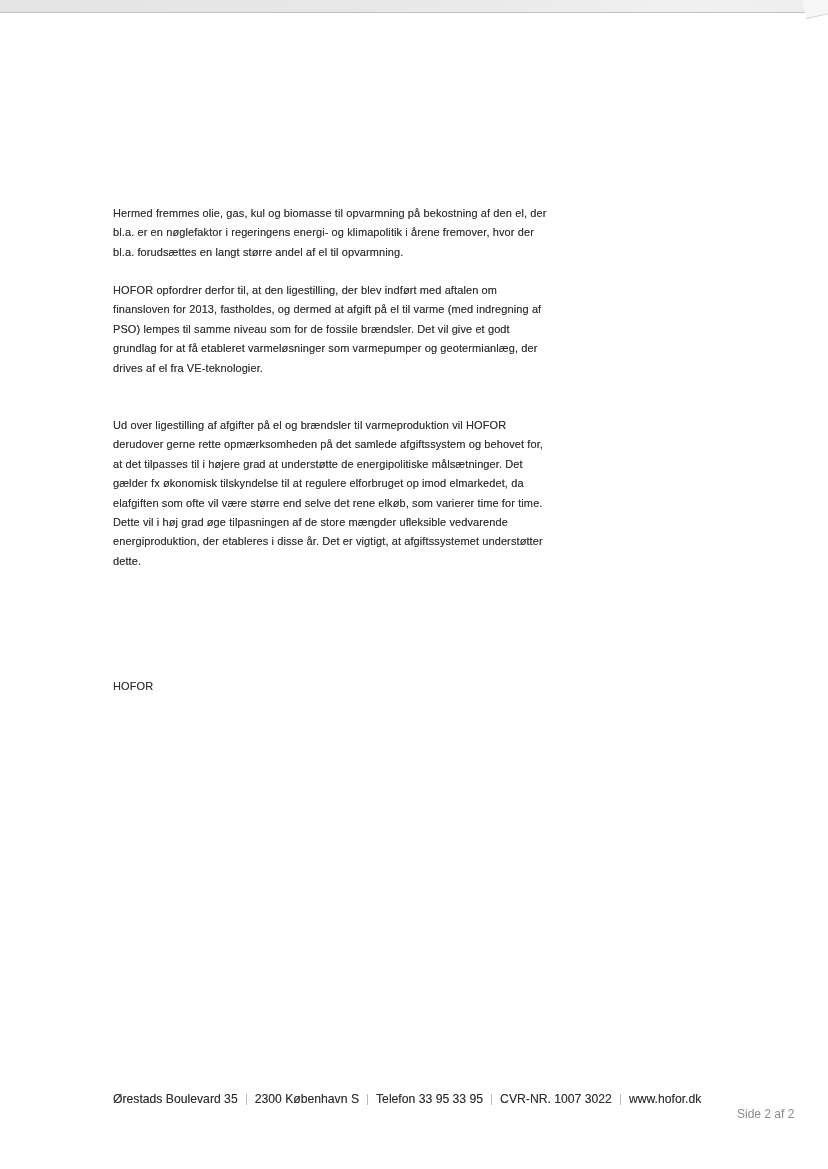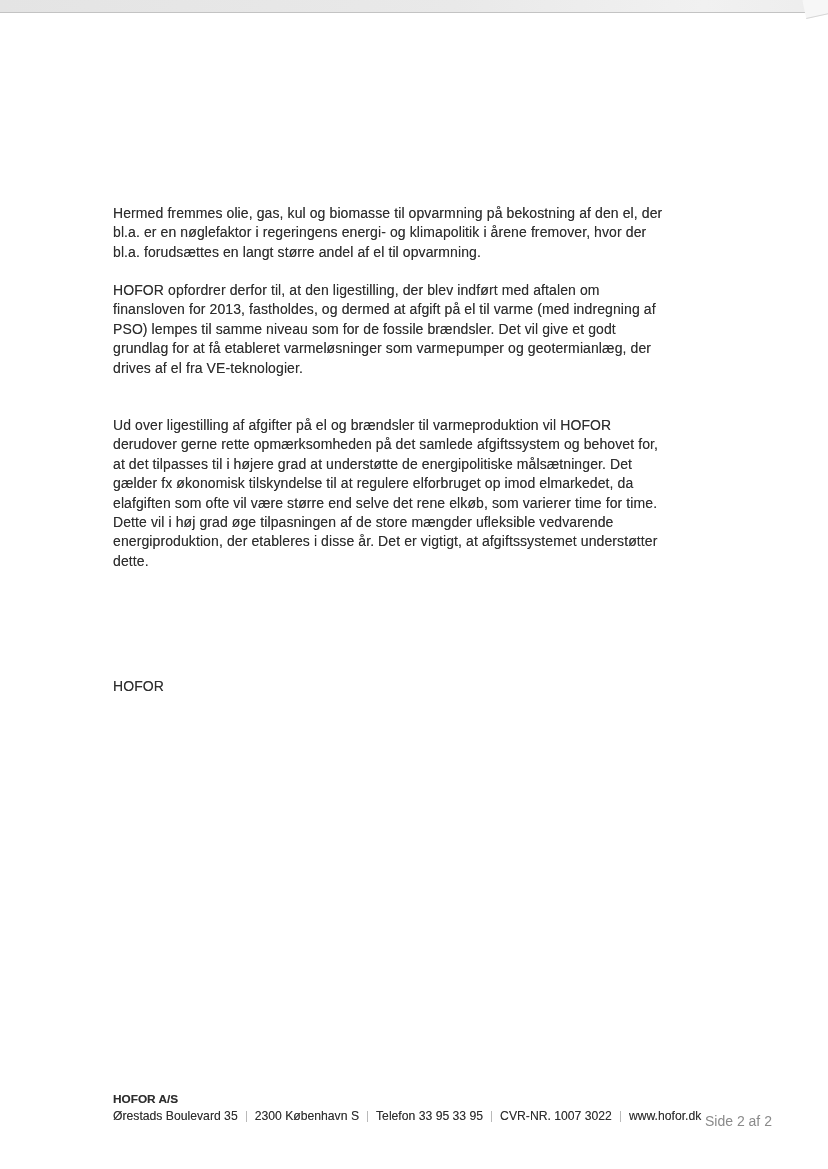--- a/index.html
+++ b/index.html
@@ -30,21 +30,21 @@
     top: -3px; right: -6px;
     width: 30px; height: 18px;
     background: #f7f7f7;
     transform: rotate(-12deg);
     border-bottom: 1px solid #d6d6d6;
   }
   .body-text {
     position: absolute;
     left: 113px;
     width: 590px;
-    font-size: 14px;
+    font-size: 11px;
     line-height: 19.4px;
     letter-spacing: 0.1px;
     white-space: pre-line;
     color: #2e2e2e;
     text-shadow: 0 0 0.45px rgba(40,40,40,0.5);
   }
   .para-1 { top: 204px; }
   .para-2 { top: 281px; }
   .para-3 { top: 416px; }
   .closing { top: 620px; }
@@ -72,27 +72,26 @@
   .footer-item { white-space: nowrap; }
   .footer-sep {
     display: inline-block;
     width: 1px;
     height: 11px;
     background: #b9b9b9;
     margin: 0 8px;
   }
   .page-indicator {
     position: absolute;
-    left: 705px;
+    left: 737px;
     top: 1107px;
-    font-size: 14px;
+    font-size: 12px;
     color: #8a8a8a;
     white-space: nowrap;
     text-shadow: none;
-    margin-top: 6px;
   }
 </style>
 </head>
 <body>
 
 <div class="page">
 
   <div class="scan-band">
     <div class="scan-band-corner"></div>
   </div>
@@ -114,21 +113,20 @@
 elafgiften som ofte vil være større end selve det rene elkøb, som varierer time for time.
 Dette vil i høj grad øge tilpasningen af de store mængder ufleksible vedvarende
 energiproduktion, der etableres i disse år. Det er vigtigt, at afgiftssystemet understøtter
 dette.</div>
 
 
 
   <div class="body-text sig-org">HOFOR</div>
 
   <div class="footer">
-    <div class="footer-company">HOFOR A/S</div>
     <div class="footer-line">
       <span class="footer-item">Ørestads Boulevard 35</span>
       <span class="footer-sep"></span>
       <span class="footer-item">2300 København S</span>
       <span class="footer-sep"></span>
       <span class="footer-item">Telefon 33 95 33 95</span>
       <span class="footer-sep"></span>
       <span class="footer-item">CVR-NR. 1007 3022</span>
       <span class="footer-sep"></span>
       <span class="footer-item">www.hofor.dk</span>

